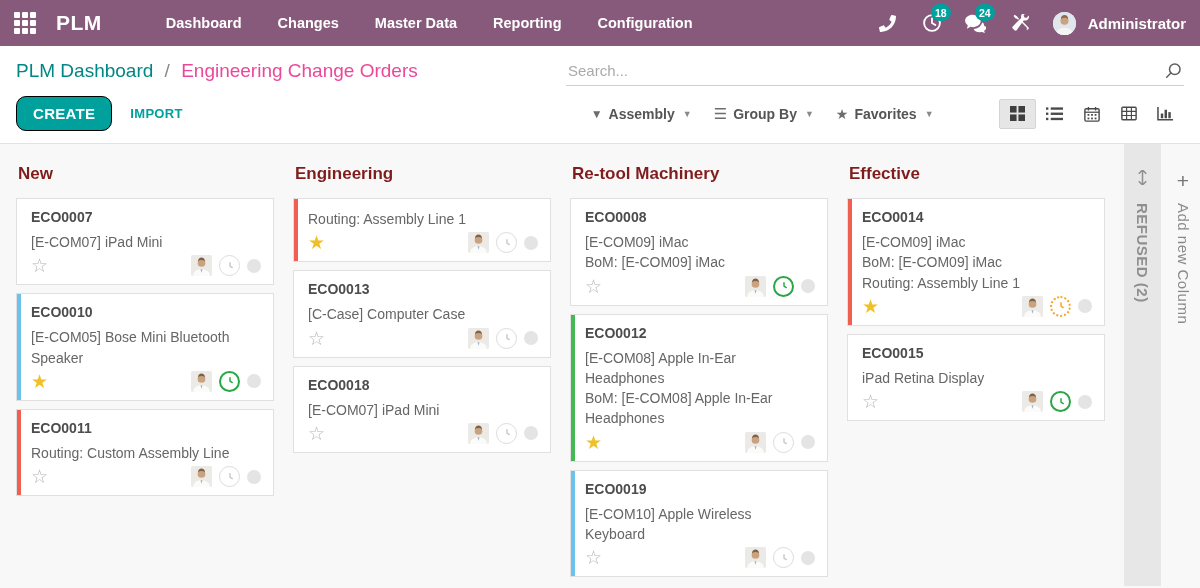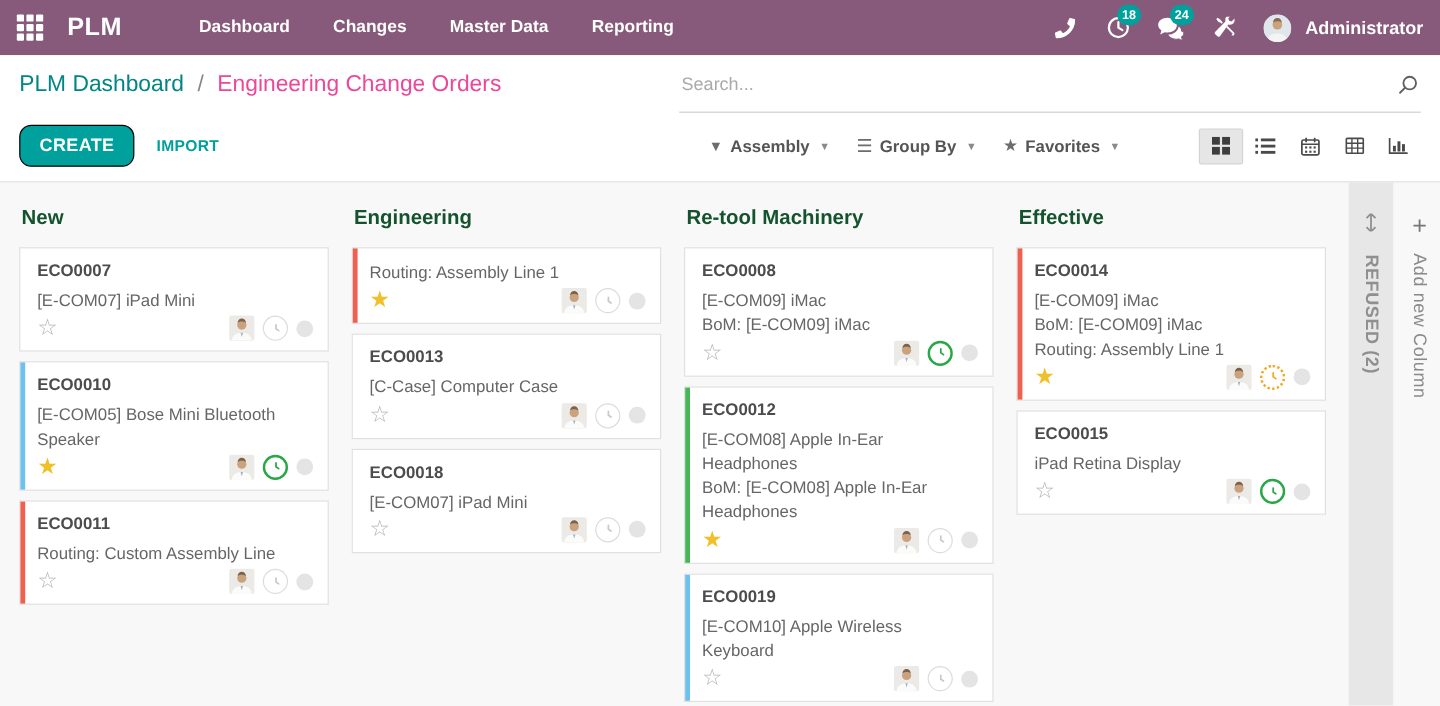--- a/index.html
+++ b/index.html
@@ -22,38 +22,38 @@
   .user-name { font-size:15px; font-weight:bold; }
 
   
   .control { background:#fff; border-bottom:1px solid #e2e2e2; padding:10px 16px 12px 16px; }
   .row1 { display:flex; align-items:flex-start; }
   .breadcrumb { font-size:19px; padding-top:4px; white-space:nowrap; }
   .bc-link { color:#008784; cursor:pointer; }
   .bc-sep { color:#888; margin:0 6px; }
   .bc-current { color:#ec4899; }
   .searchbox { margin-left:auto; width:618px; position:relative; }
-  .searchbox input { width:100%; border:none; border-bottom:1px solid #cfcfcf; font-size:15px; padding:6px 26px 14px 2px; color:#555; outline:none; background:transparent; font-family:inherit; }
+  .searchbox input { width:100%; border:none; border-bottom:1px solid #cfcfcf; font-size:15px; padding:6px 26px 6px 2px; color:#555; outline:none; background:transparent; font-family:inherit; }
   .searchbox input::placeholder { color:#abaaaa; }
   .search-mag { position:absolute; right:2px; top:6px; cursor:pointer; }
   .row2 { display:flex; align-items:center; margin-top:10px; }
   .btn-create { background:#00A09D; color:#fff; border:1px solid #000000; font-size:15px; font-weight:bold; padding:8px 16px; border-radius:10px; cursor:pointer; letter-spacing:.3px; font-family:inherit; }
   .btn-import { background:none; border:none; color:#00A09D; font-size:13px; font-weight:bold; margin-left:18px; cursor:pointer; letter-spacing:.3px; font-family:inherit; }
   .search-opts { display:flex; align-items:center; gap:22px; margin-left:408px; color:#555; font-size:14px; font-weight:bold; }
   .opt { display:flex; align-items:center; gap:6px; cursor:pointer; white-space:nowrap; }
   .opt .glyph { color:#6d6d6d; font-size:12px; }
   .caret { font-size:9px; color:#8a8a8a; margin-left:2px; }
   .switcher { margin-left:auto; display:flex; align-items:center; }
   .sw-btn { width:37px; height:30px; display:flex; align-items:center; justify-content:center; cursor:pointer; border:1px solid transparent; border-radius:2px; }
   .sw-btn.active { background:#e6e6e6; border-color:#d4d4d4; }
 
   
   .kanban { display:flex; align-items:stretch; height:442px; padding:12px 0 0 16px; }
   .kcol { width:258px; margin-right:19px; flex:none; }
-  .kcol-head { font-size:17px; font-weight:bold; color:#14532d; padding:8px 2px 14px 2px; cursor:pointer; }
+  .kcol-head { font-size:17px; font-weight:bold; color:#7f1d1d; padding:8px 2px 14px 2px; cursor:pointer; }
   .kcard { background:#fff; border:1px solid #e0e0e0; position:relative; padding:10px 12px 8px 14px; margin-bottom:8px; cursor:pointer; }
   .kcard .bar { position:absolute; left:0; top:0; bottom:0; width:4px; }
   .kcard-title { font-size:14px; font-weight:bold; color:#4c4c4c; margin-bottom:7px; }
   .kcard-line { font-size:14px; color:#666; line-height:1.45; }
   .kcard-foot { display:flex; align-items:center; margin-top:3px; }
   .star { font-size:19px; color:#b5b5b5; cursor:pointer; line-height:1; }
   .star.on { color:#F0C02A; }
   .foot-right { margin-left:auto; display:flex; align-items:center; gap:7px; }
   .mini-avatar { width:21px; height:21px; border-radius:2px; overflow:hidden; background:#f0efed; cursor:pointer; flex:none; }
   .clock { width:21px; height:21px; border-radius:50%; display:flex; align-items:center; justify-content:center; cursor:pointer; flex:none; }
@@ -84,20 +84,21 @@
       <span></span>
       <span></span>
       <span></span>
   </div>
   <div class="app-name">PLM</div>
   <div class="nav-items">
     <div class="nav-item">Dashboard</div>
     <div class="nav-item">Changes</div>
     <div class="nav-item">Master Data</div>
     <div class="nav-item">Reporting</div>
+    <div class="nav-item">Configuration</div>
   </div>
   <div class="nav-right">
     <div class="nav-icon">
       <svg width="17" height="17" viewBox="0 0 512 512">
           <path fill="#fff" d="M493.4 24.6l-104-24c-11.3-2.6-22.9 3.3-27.5 13.9l-48 112c-4.2 9.8-1.4 21.3 6.9 28l60.6 49.6c-36 76.7-98.9 140.5-177.2 177.2l-49.6-60.6c-6.8-8.3-18.2-11.1-28-6.9l-112 48C3.9 366.5-2 378.1.6 389.4l24 104C27.1 504.2 36.7 512 48 512c256.1 0 464-207.5 464-464 0-11.2-7.7-20.9-18.6-23.4z"></path>
         </svg>
     </div>
     <div class="nav-icon">
       <svg width="20" height="20" viewBox="0 0 24 24">
           <circle cx="12" cy="12" r="9.5" fill="none" stroke="#fff" stroke-width="2.2"></circle>

